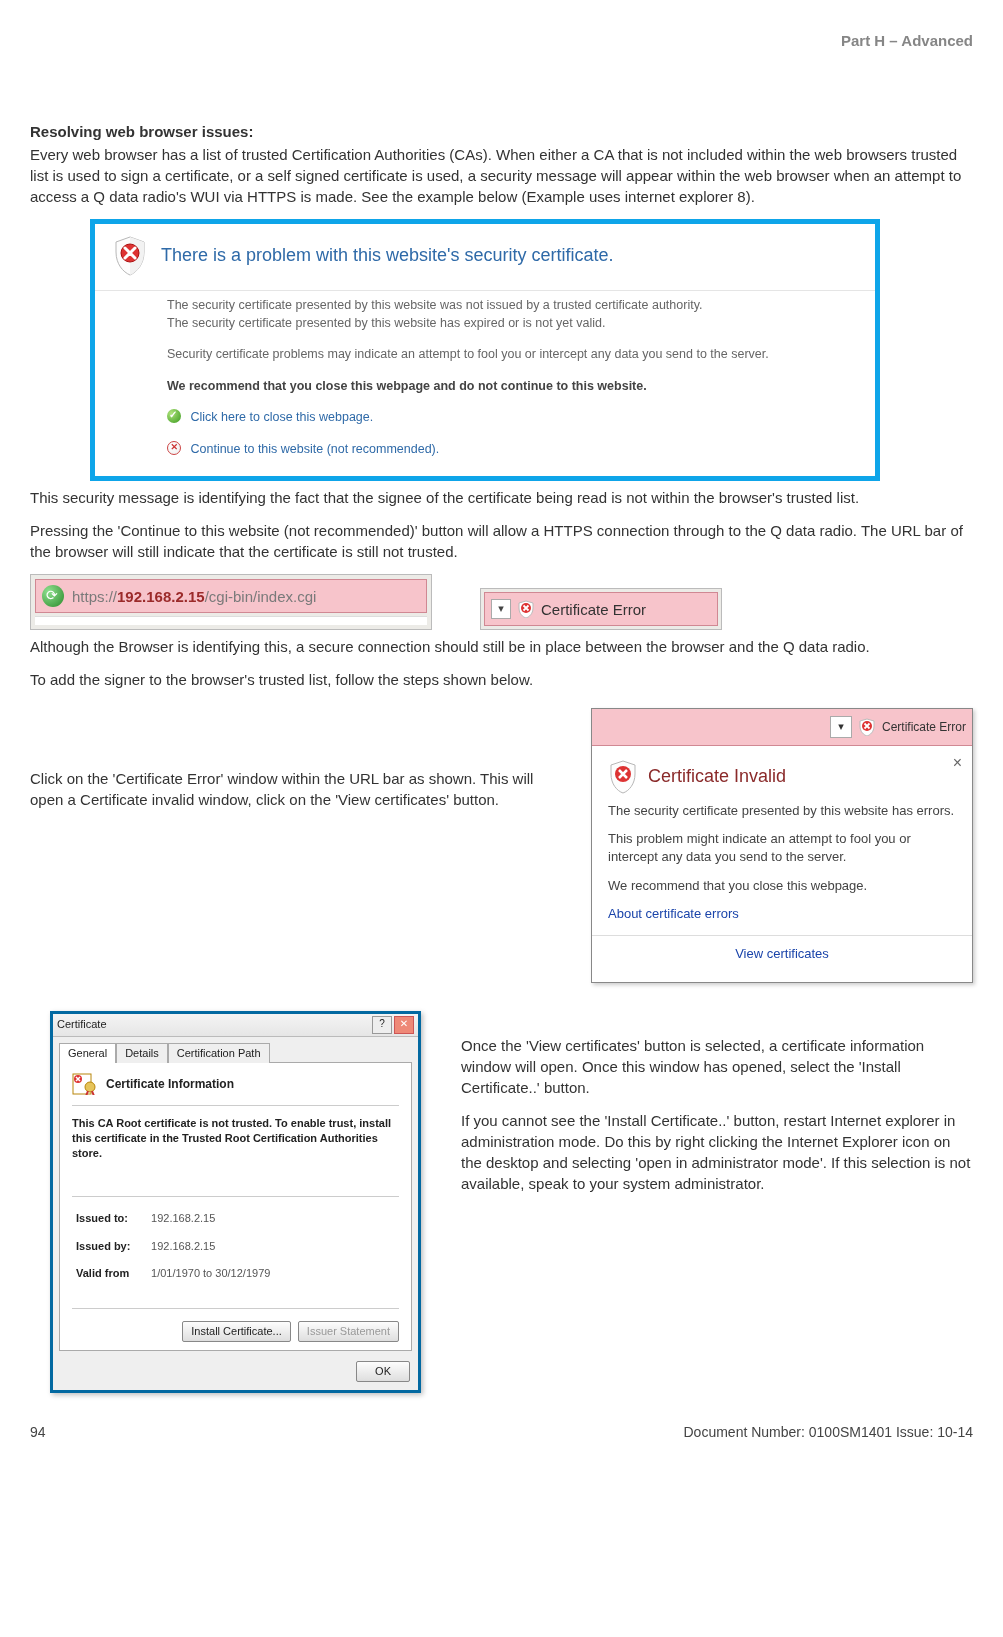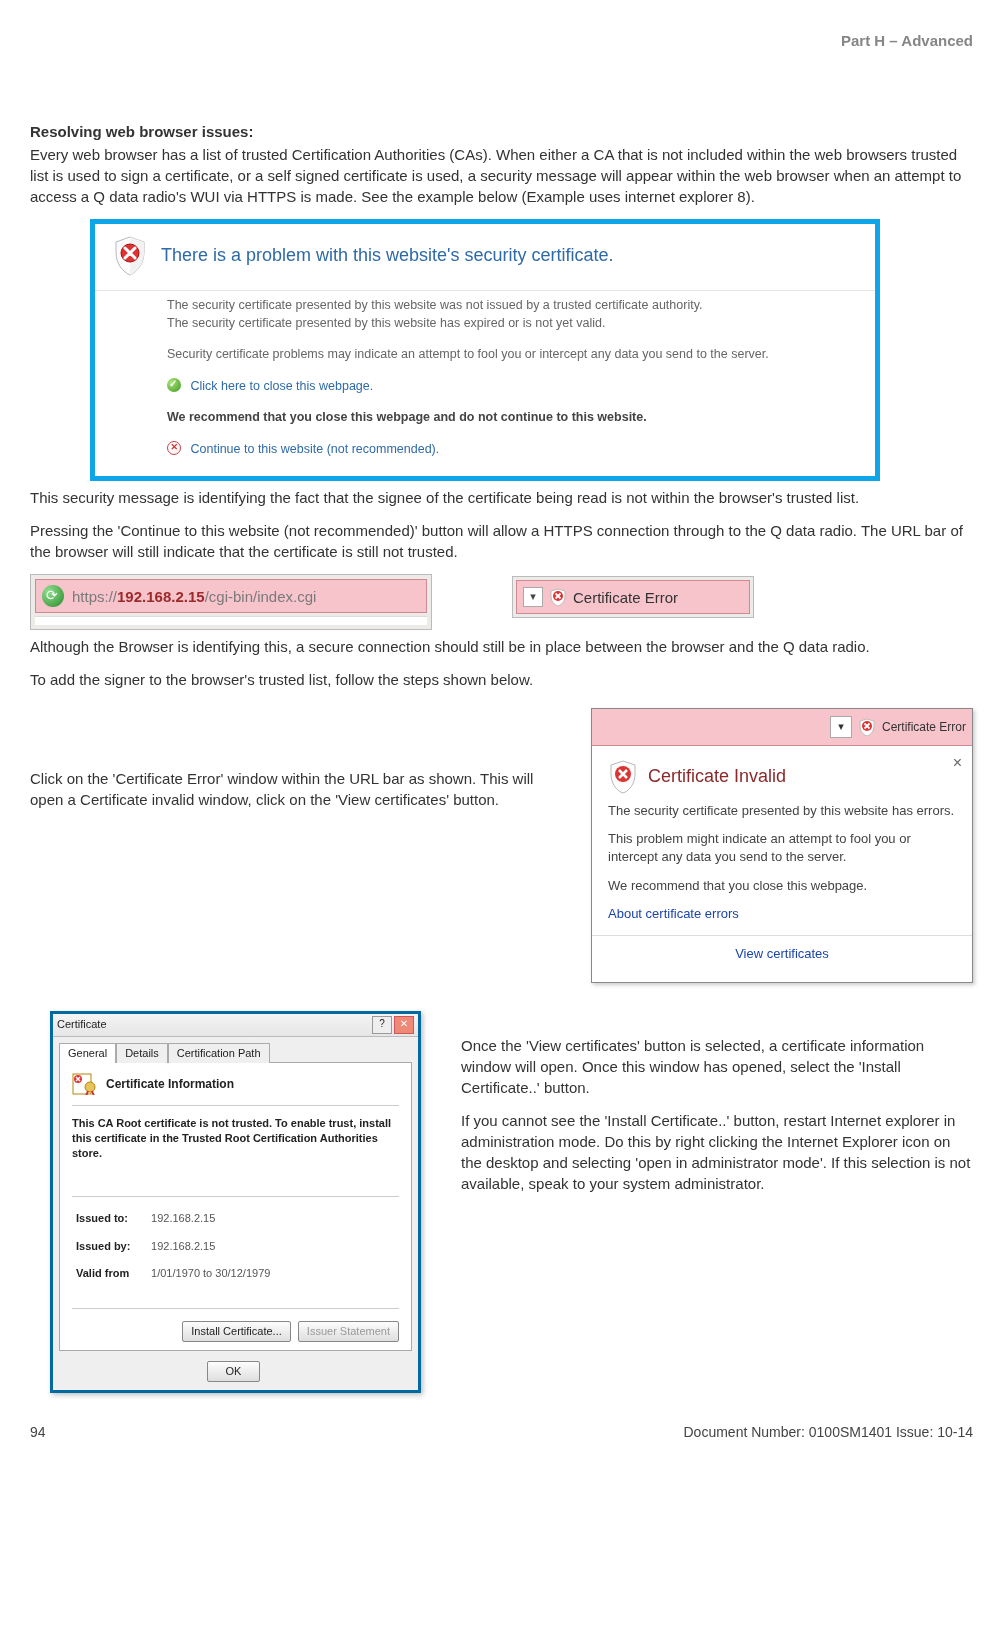--- a/index.html
+++ b/index.html
@@ -55,21 +55,21 @@
   .fig-warning .link { color:#2f6aa8; }
   .mini-icon {
     display:inline-block; width:14px; height:14px; border-radius:7px;
     vertical-align:-2px; margin-right:6px; position:relative;
   }
   .mini-icon.green { background: radial-gradient(circle at 30% 30%, #aee27a, #3a9a1f); }
   .mini-icon.green::after{content:"✓"; color:#fff; font-size:10px; position:absolute; left:2px; top:-1px; font-weight:bold;}
   .mini-icon.redx { background: radial-gradient(circle at 30% 30%, #fff, #eee); border:1px solid #c44; box-sizing:border-box;}
   .mini-icon.redx::after{content:"✕"; color:#c33; font-size:9px; position:absolute; left:2.5px; top:-0.5px; font-weight:bold;}
 
-  .two-bars { display:flex; gap:80px; margin: 6px 0; align-items:flex-start;}
+  .two-bars { display:flex; gap:48px; margin: 6px 0; align-items:flex-end;}
   .urlbar {
     width: 400px; height: 54px; border:1px solid #bbb; background:#ecebe7;
     position:relative; font-family: Tahoma, sans-serif;
   }
   .urlbar .pinkzone {
     position:absolute; left:4px; top:4px; right:4px; height:34px;
     background:#f7c4cb; border:1px solid #d08893; display:flex; align-items:center;
     padding-left:6px; box-sizing:border-box;
   }
   .urlbar .circle {
@@ -141,21 +141,21 @@
   .cert-dialog .panel .hdr .ttl{ font-weight:bold; font-size:12px;}
   .cert-dialog .panel .msg{ font-size:11px; font-weight:bold; line-height:1.35; margin-bottom:36px;}
   .cert-dialog .panel .info-sec{ border-top:1px solid #ccc; border-bottom:1px solid #ccc; padding:14px 4px;}
   .cert-dialog .panel .kv{ margin-bottom:12px; font-size:11px;}
   .cert-dialog .panel .kv b{ display:inline-block; width:72px;}
   .cert-dialog .panel .kv span{ color:#555;}
   .cert-dialog .panel .btnrow{ text-align:right; padding-top:12px;}
   .xpbtn{ display:inline-block; border:1px solid #888; background:linear-gradient(#fdfdfd,#dedede);
     padding:2px 8px; font-size:11px; border-radius:2px; margin-left:4px; color:#222;}
   .xpbtn.disabled{ color:#999; }
-  .cert-dialog .okrow{ text-align:center; padding:4px 8px 8px 0;}
+  .cert-dialog .okrow{ text-align:right; padding:4px 8px 8px 0;}
 
   .right-low { flex:1; font-size:15px; padding-top:24px;}
   .footer{ display:flex; justify-content:space-between; font-size:14px; color:#444; margin-top:30px; }
 </style>
 </head>
 <body>
 
 <div class="header-right">Part H – Advanced</div>
 
 <div class="section-title">Resolving web browser issues:</div>
@@ -172,25 +172,25 @@
         </svg>
     </span>
     <span class="title">There is a problem with this website's security certificate.</span>
   </div>
   <div class="body">
     <div class="blk">
       <div>The security certificate presented by this website was not issued by a trusted certificate authority.</div>
       <div>The security certificate presented by this website has expired or is not yet valid.</div>
     </div>
     <div class="blk">Security certificate problems may indicate an attempt to fool you or intercept any data you send to the server.</div>
+    <div class="blk bold">We recommend that you close this webpage and do not continue to this website.</div>
     <div class="blk">
       <span class="mini-icon green"></span>
       <span class="link">Click here to close this webpage.</span>
     </div>
-    <div class="blk bold">We recommend that you close this webpage and do not continue to this website.</div>
     <div>
       <span class="mini-icon redx"></span>
       <span class="link">Continue to this website (not recommended).</span>
     </div>
   </div>
 </div>
 
 <p class="body" style="margin-top:6px;">This security message is identifying the fact that the signee of the certificate being read is not within the browser's trusted list.</p>
 <p class="body">Pressing the 'Continue to this website (not recommended)' button will allow a HTTPS connection through to the Q data radio. The URL bar of the browser will still indicate that the certificate is still not trusted.</p>
 

